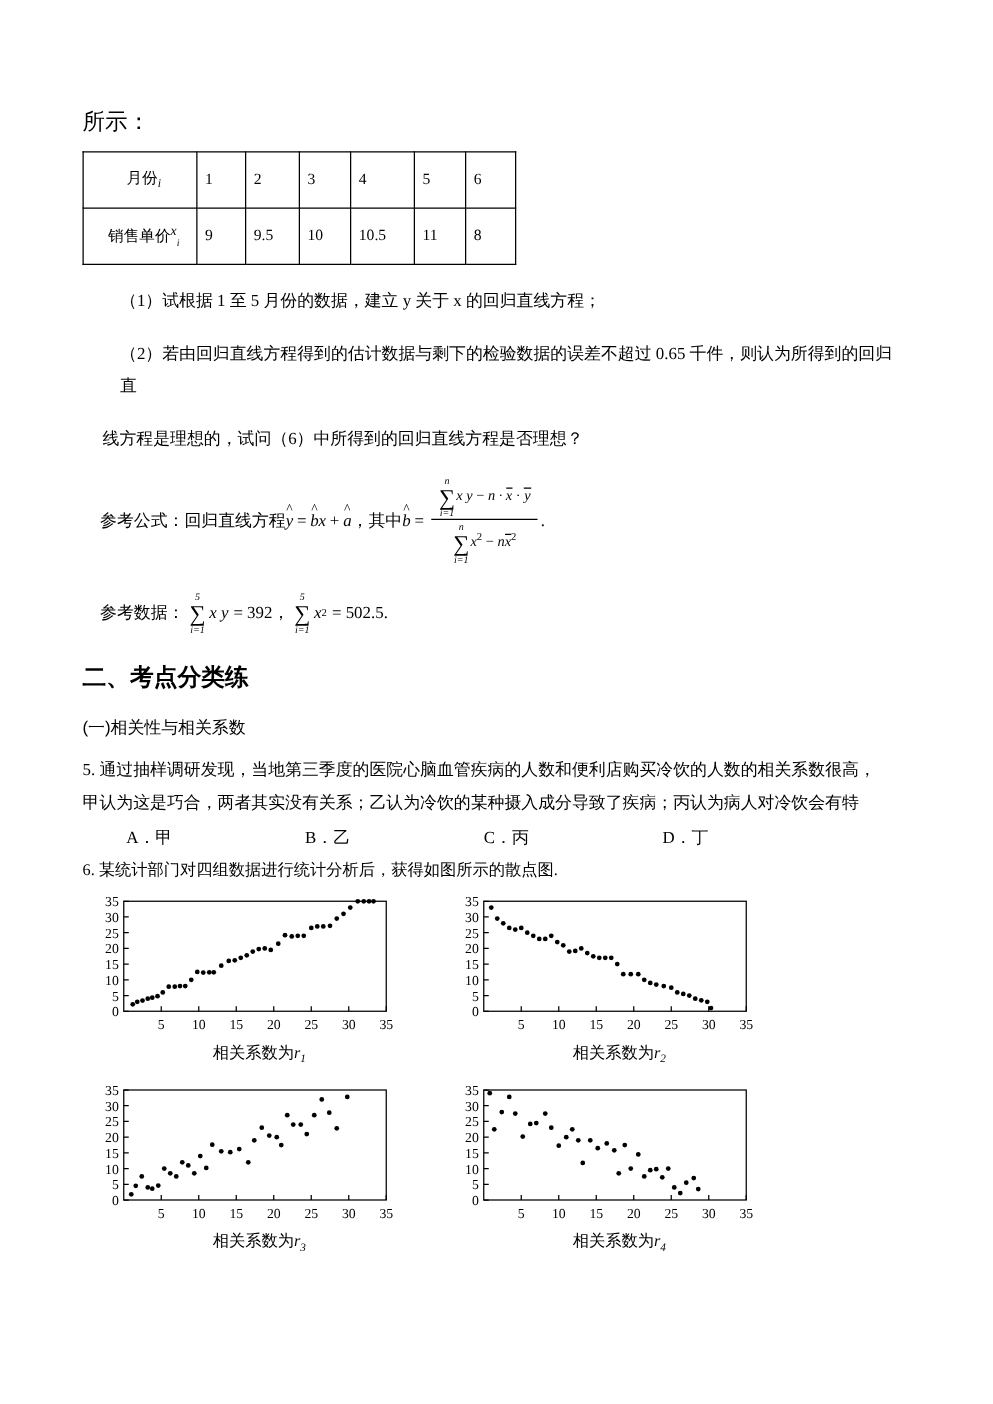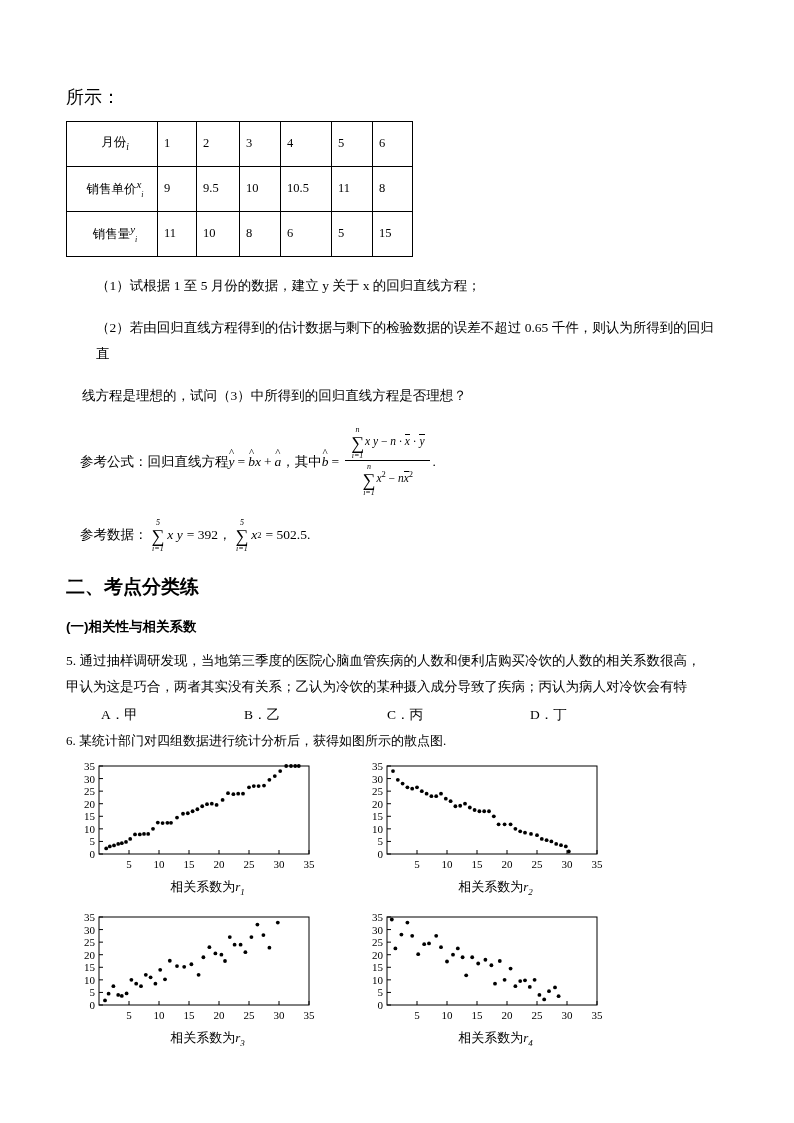--- a/index.html
+++ b/index.html
@@ -152,21 +152,21 @@
 
   
   h2.section {
     font-size: 19px;
     font-weight: bold;
     margin: 22px 0 0 0;
     font-family: "Liberation Sans", sans-serif;
   }
   h3.subsection {
     font-size: 13.5px;
-    font-weight: bold;
+    font-weight: normal;
     margin: 18px 0 0 0;
     font-family: "Liberation Sans", sans-serif;
   }
 
   .qtext {
     font-size: 13.5px;
     line-height: 26px;
     margin-top: 12px;
   }
   .qtext p { margin: 0; }
@@ -236,38 +236,27 @@
           <td class="rowhead">
             <span>销售单价</span><span class="ital" style="font-size:11px;vertical-align:super;">x</span><span class="sub" style="font-size:8px;">i</span>
           </td>
           <td class="c1">9</td>
           <td class="c2">9.5</td>
           <td class="c3">10</td>
           <td class="c4">10.5</td>
           <td class="c5">11</td>
           <td class="c6">8</td>
         </tr>
-        <tr>
-          <td class="rowhead">
-            <span>销售量</span><span class="ital" style="font-size:11px;vertical-align:super;">y</span><span class="sub" style="font-size:8px;">i</span>
-          </td>
-          <td class="c1">11</td>
-          <td class="c2">10</td>
-          <td class="c3">8</td>
-          <td class="c4">6</td>
-          <td class="c5">5</td>
-          <td class="c6">15</td>
-        </tr>
       </tbody>
     </table>
 
     <div style="margin-top:10px;">
       <div class="qline">（1）试根据 1 至 5 月份的数据，建立 y 关于 x 的回归直线方程；</div>
       <div class="qline">（2）若由回归直线方程得到的估计数据与剩下的检验数据的误差不超过 0.65 千件，则认为所得到的回归直</div>
-      <div class="qline qcont">线方程是理想的，试问（3）中所得到的回归直线方程是否理想？</div>
+      <div class="qline qcont">线方程是理想的，试问（6）中所得到的回归直线方程是否理想？</div>
     </div>
 
     <div class="formula-row">
       <span>参考公式：</span>
       <span>回归直线方程</span>
       <span class="hat-wrap"><span class="hat">^</span><span>y</span></span>
       <span style="margin:0 3px;">=</span>
       <span class="hat-wrap"><span class="hat">^</span><span>b</span></span>
         <span class="ital">x</span>
       <span style="margin:0 3px;">+</span>

